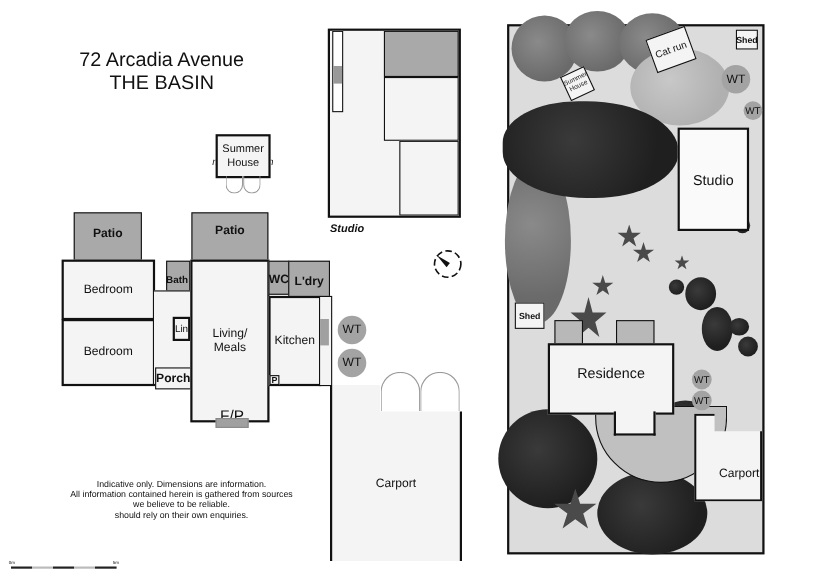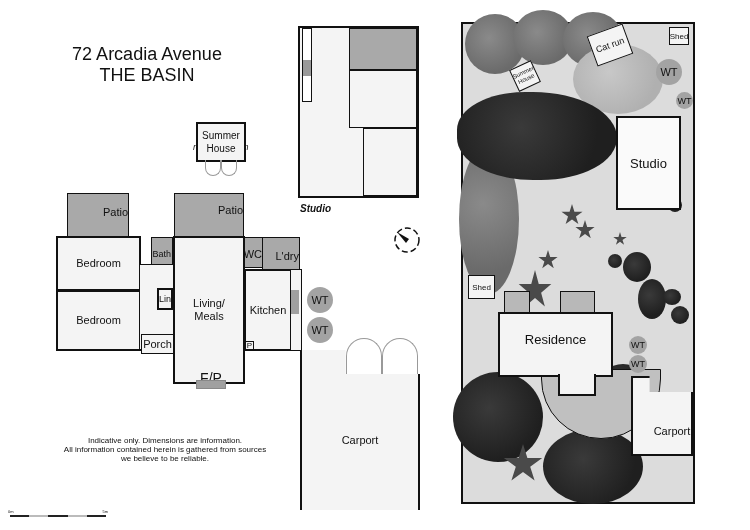--- a/index.html
+++ b/index.html
@@ -1,21 +1,21 @@
 <!DOCTYPE html>
 <html><head>
 <meta charset="utf-8">
 <style>
   * { box-sizing: border-box; margin: 0; padding: 0; }
   body { width: 750px; height: 530px; background: #ffffff; position: relative; overflow: hidden; font-family: "Liberation Sans", sans-serif; color: #111; }
   .abs { position: absolute; }
   .title { left: 62px; top: 44px; font-size: 18px; line-height: 21px; text-align: center; width: 170px; color: #111; }
   .room { position: absolute; background: #f4f4f4; border: 2px solid #111; display: flex; align-items: center; justify-content: center; text-align: center; font-size: 11px; line-height: 13px; }
-  .grey { background: #a9a9a9; justify-content: flex-end; }
-  .thin { border-width: 1px; }
+  .grey { background: #a9a9a9; }
+  .thin { border-width: 1px; font-weight: bold; }
   .note { font-style: italic; font-size: 9px; color: #222; }
   .label { position: absolute; font-size: 11px; text-align: center; }
   .wt { position: absolute; border-radius: 50%; background: #a3a3a3; display: flex; align-items: center; justify-content: center; font-size: 11px; color: #111; }
   .disclaimer { left: 40px; top: 436px; width: 250px; font-size: 8px; line-height: 9.2px; text-align: center; color: #111; }
   .site { left: 461px; top: 22px; width: 234px; height: 482px; border: 2px solid #111; background: #dcdcdc; }
   .tree { position: absolute; border-radius: 50%; }
   .dark { background: radial-gradient(circle at 40% 40%, #3a3a3a, #1f1f1f 70%); }
   .mid { background: radial-gradient(circle at 40% 40%, #8a8a8a, #6a6a6a 70%); }
   .light { background: radial-gradient(circle at 40% 40%, #c8c8c8, #b0b0b0 70%); }
   .star { position: absolute; background: #4a4a4a; clip-path: polygon(50% 0%, 61% 35%, 98% 35%, 68% 57%, 79% 91%, 50% 70%, 21% 91%, 32% 57%, 2% 35%, 39% 35%); }
@@ -99,20 +99,21 @@
 <div class="door" style="left:346px;top:338px;width:36px;height:36px;"></div>
 <div class="door" style="left:382px;top:338px;width:36px;height:36px;"></div>
 <div class="abs" style="left:300px;top:350px;width:120px;height:160px;border-left:2px solid #111;border-right:2px solid #111;background:#f4f4f4;display:flex;align-items:center;justify-content:center;font-size:11px;clip-path:polygon(0 0, 38% 0, 38% 15%, 100% 15%, 100% 100%, 0 100%);">
   <span style="margin-top:20px;">Carport</span>
 </div>
 
 <div class="abs disclaimer">
   <div>Indicative only. Dimensions are information.</div>
   <div>All information contained herein is gathered from sources</div>
   <div>we believe to be reliable.</div>
+  <div>should rely on their own enquiries.</div>
 </div>
 
 <div class="abs" style="left:8px;top:511px;width:100px;height:10px;">
   <span class="abs" style="left:0;top:-2px;font-size:4px;">0m</span>
   <span class="abs" style="right:0;top:-2px;font-size:4px;">5m</span>
   <div class="abs" style="left:2px;top:4px;width:96px;height:2px;background:linear-gradient(90deg,#222 0 20%,#bbb 20% 40%,#222 40% 60%,#bbb 60% 80%,#222 80% 100%);"></div>
 </div>
 
 <div class="abs site">
 

